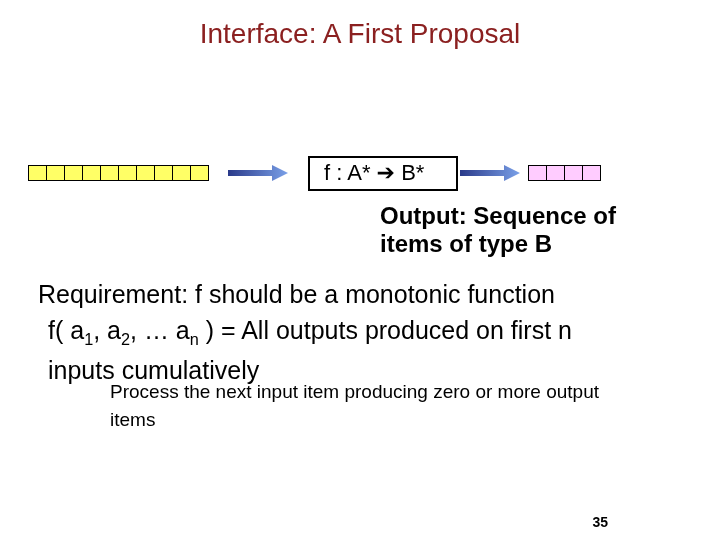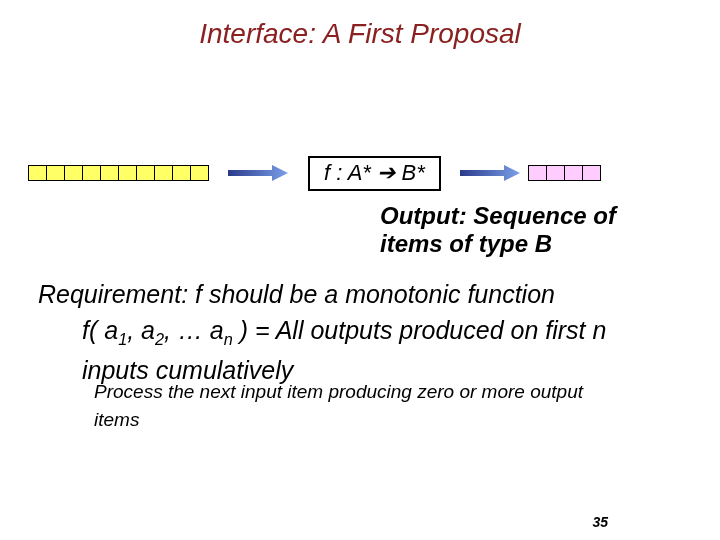--- a/index.html
+++ b/index.html
@@ -9,21 +9,20 @@
     height: 540px;
     background: #fff;
     font-family: "Comic Sans MS", "Comic Sans", cursive, sans-serif;
     color: #000;
     position: relative;
   }
   .slide {
     position: relative;
     width: 620px;
     height: 540px;
-    font-style: italic;
   }
   .title {
     position: absolute;
     top: 18px;
     left: 0;
     width: 720px;
     text-align: center;
     font-size: 28px;
     color: #8b2020;
   }
@@ -60,21 +59,21 @@
     top: 4px;
     height: 18px;
   }
   .arrow-left  { left: 200px; width: 60px; }
   .arrow-right { left: 432px; width: 60px; }
   .fbox {
     position: absolute;
     left: 280px;
     top: -4px;
     border: 2px solid #000;
-    padding: 2px 14px 3px 14px;
+    padding: 2px 32px 3px 14px;
     font-size: 22px;
     color: #000;
     background: #fff;
     white-space: nowrap;
   }
   .fbox .rarr {
     font-family: Arial, sans-serif;
   }
   .caption-left {
     position: absolute;
@@ -91,31 +90,31 @@
     font-weight: bold;
   }
   .body1 {
     position: absolute;
     top: 276px;
     left: 38px;
     font-size: 25px;
     line-height: 1.45;
   }
   .body1 .indent {
-    margin-left: 44px;
+    margin-left: 10px;
   }
   .body2 {
     position: absolute;
     top: 378px;
     left: 38px;
     font-size: 19px;
     line-height: 1.45;
   }
   .body2 .indent {
-    margin-left: 56px;
+    margin-left: 72px;
   }
   sub { font-size: 0.65em; vertical-align: sub; }
   .pagenum {
     position: absolute;
     right: 12px;
     bottom: 10px;
     font-size: 14px;
     font-weight: bold;
     font-family: "Comic Sans MS", cursive, sans-serif;
   }

